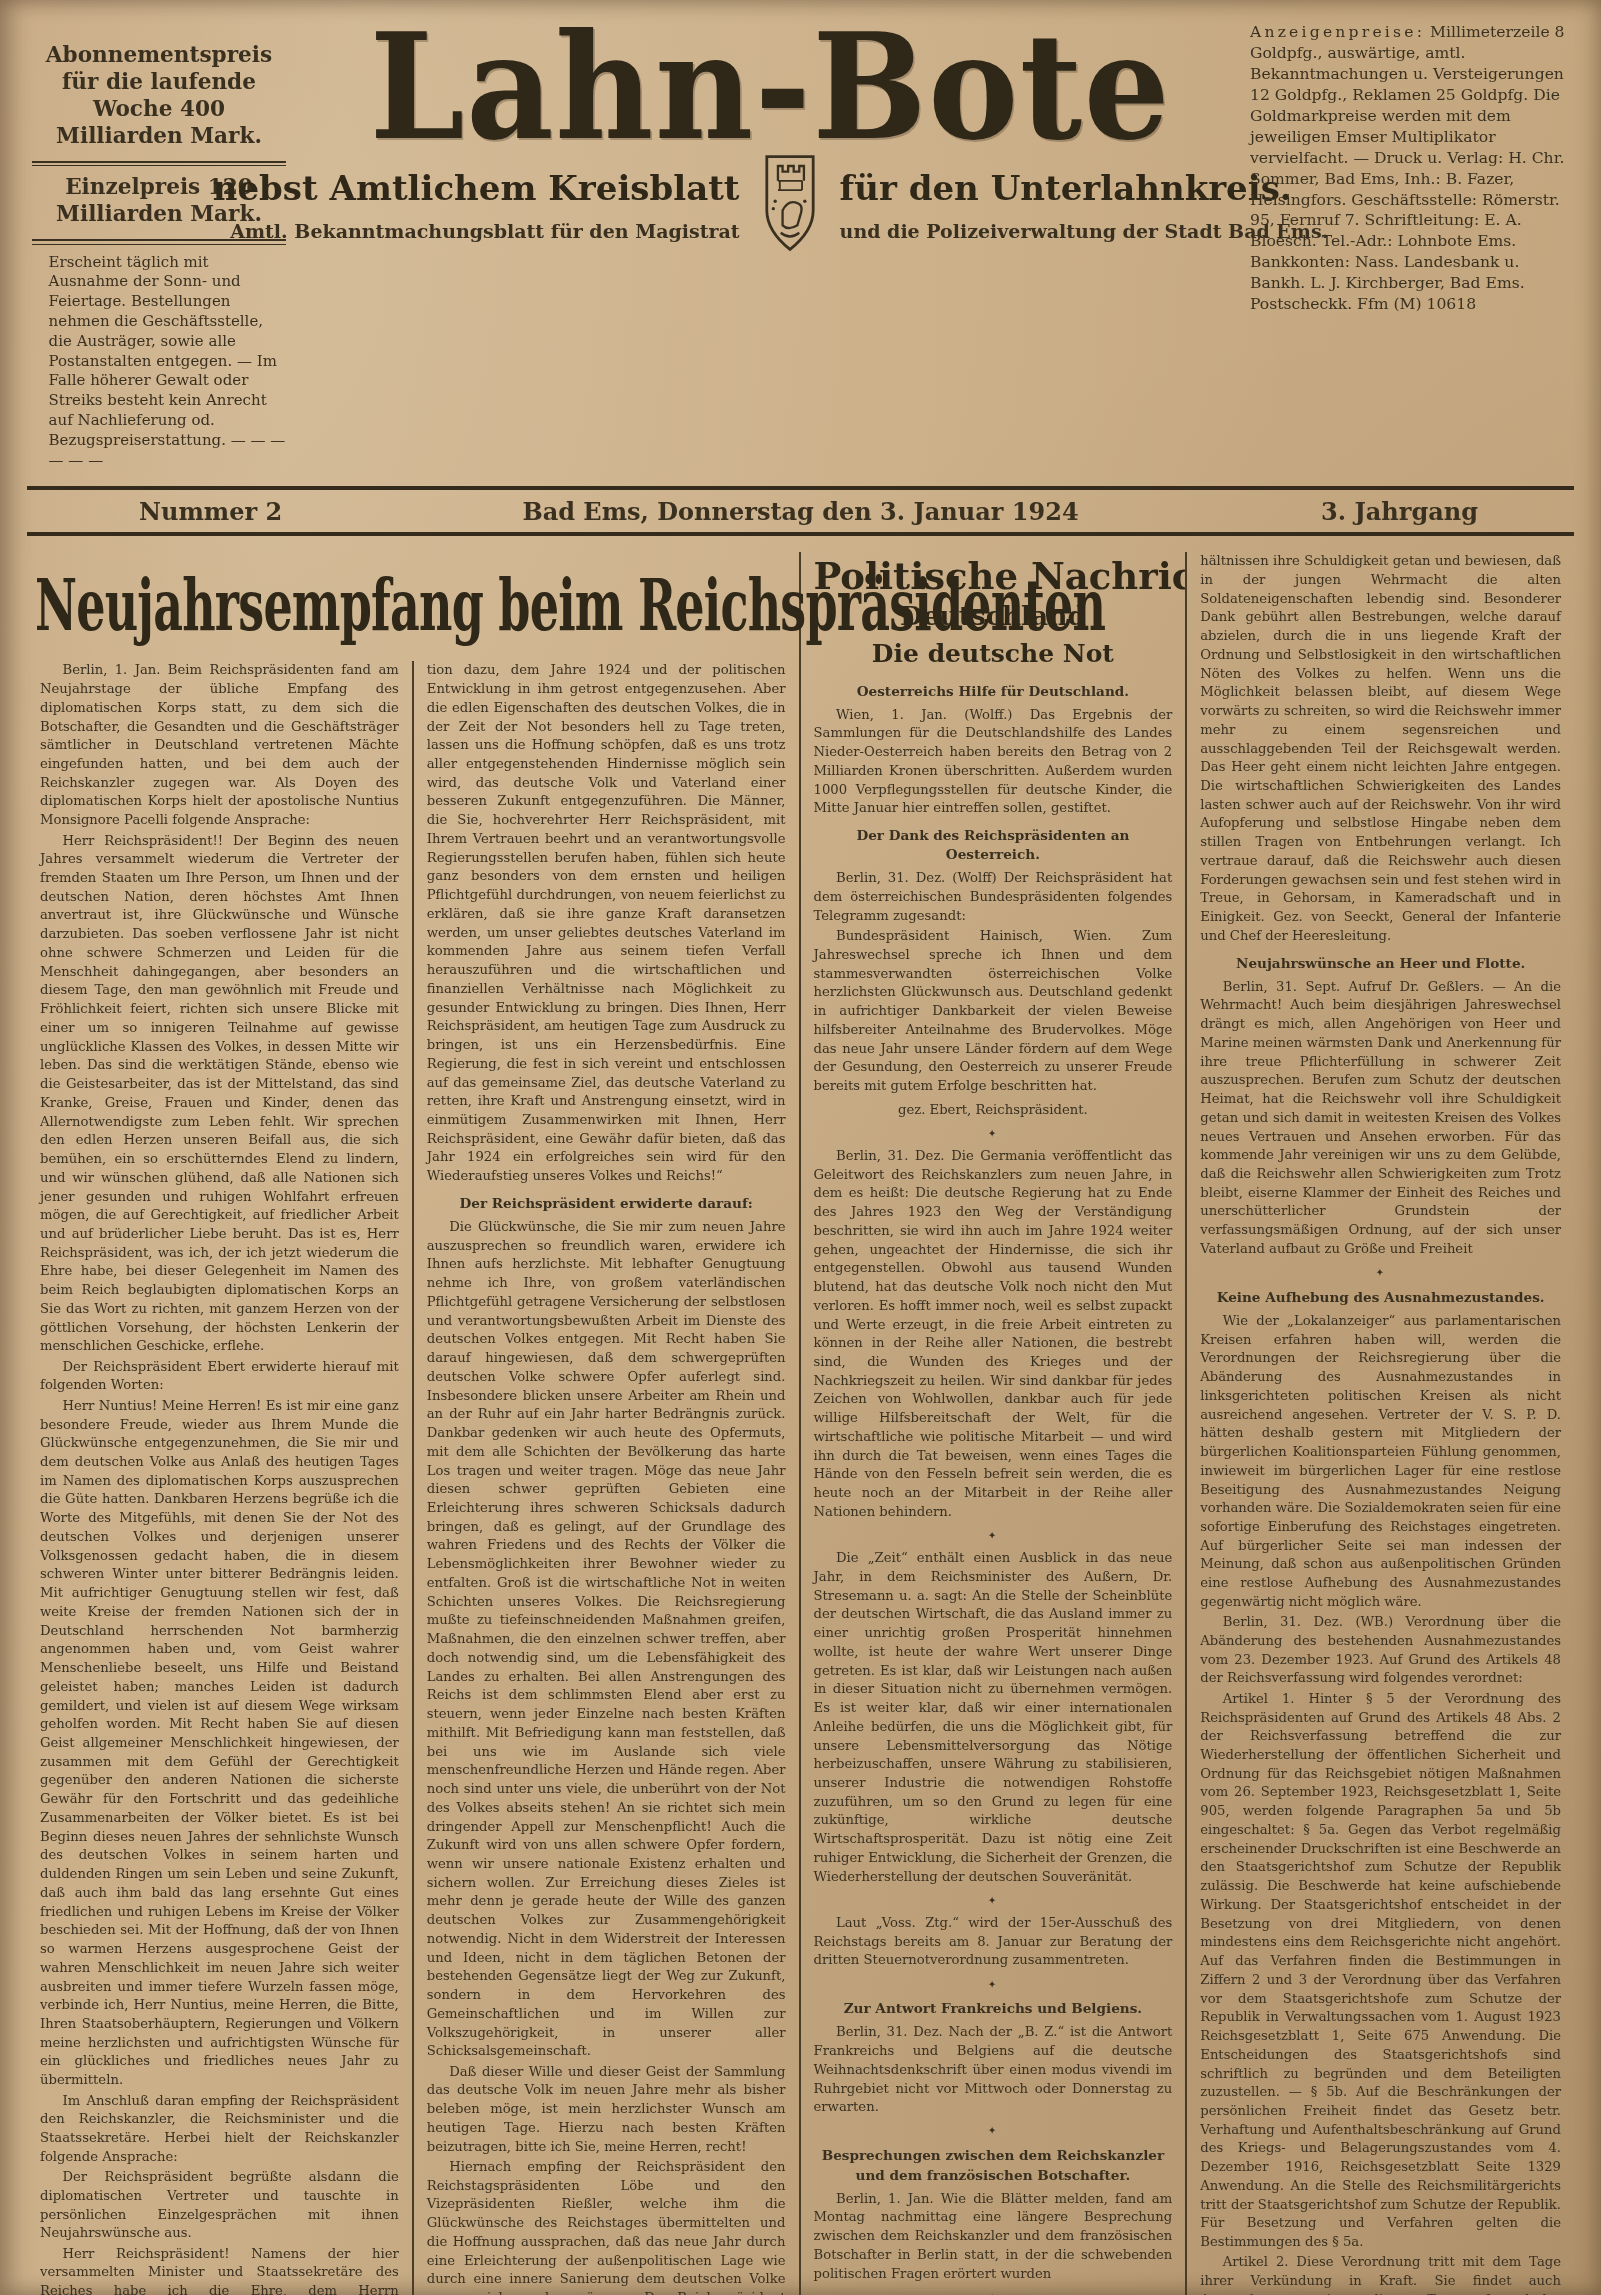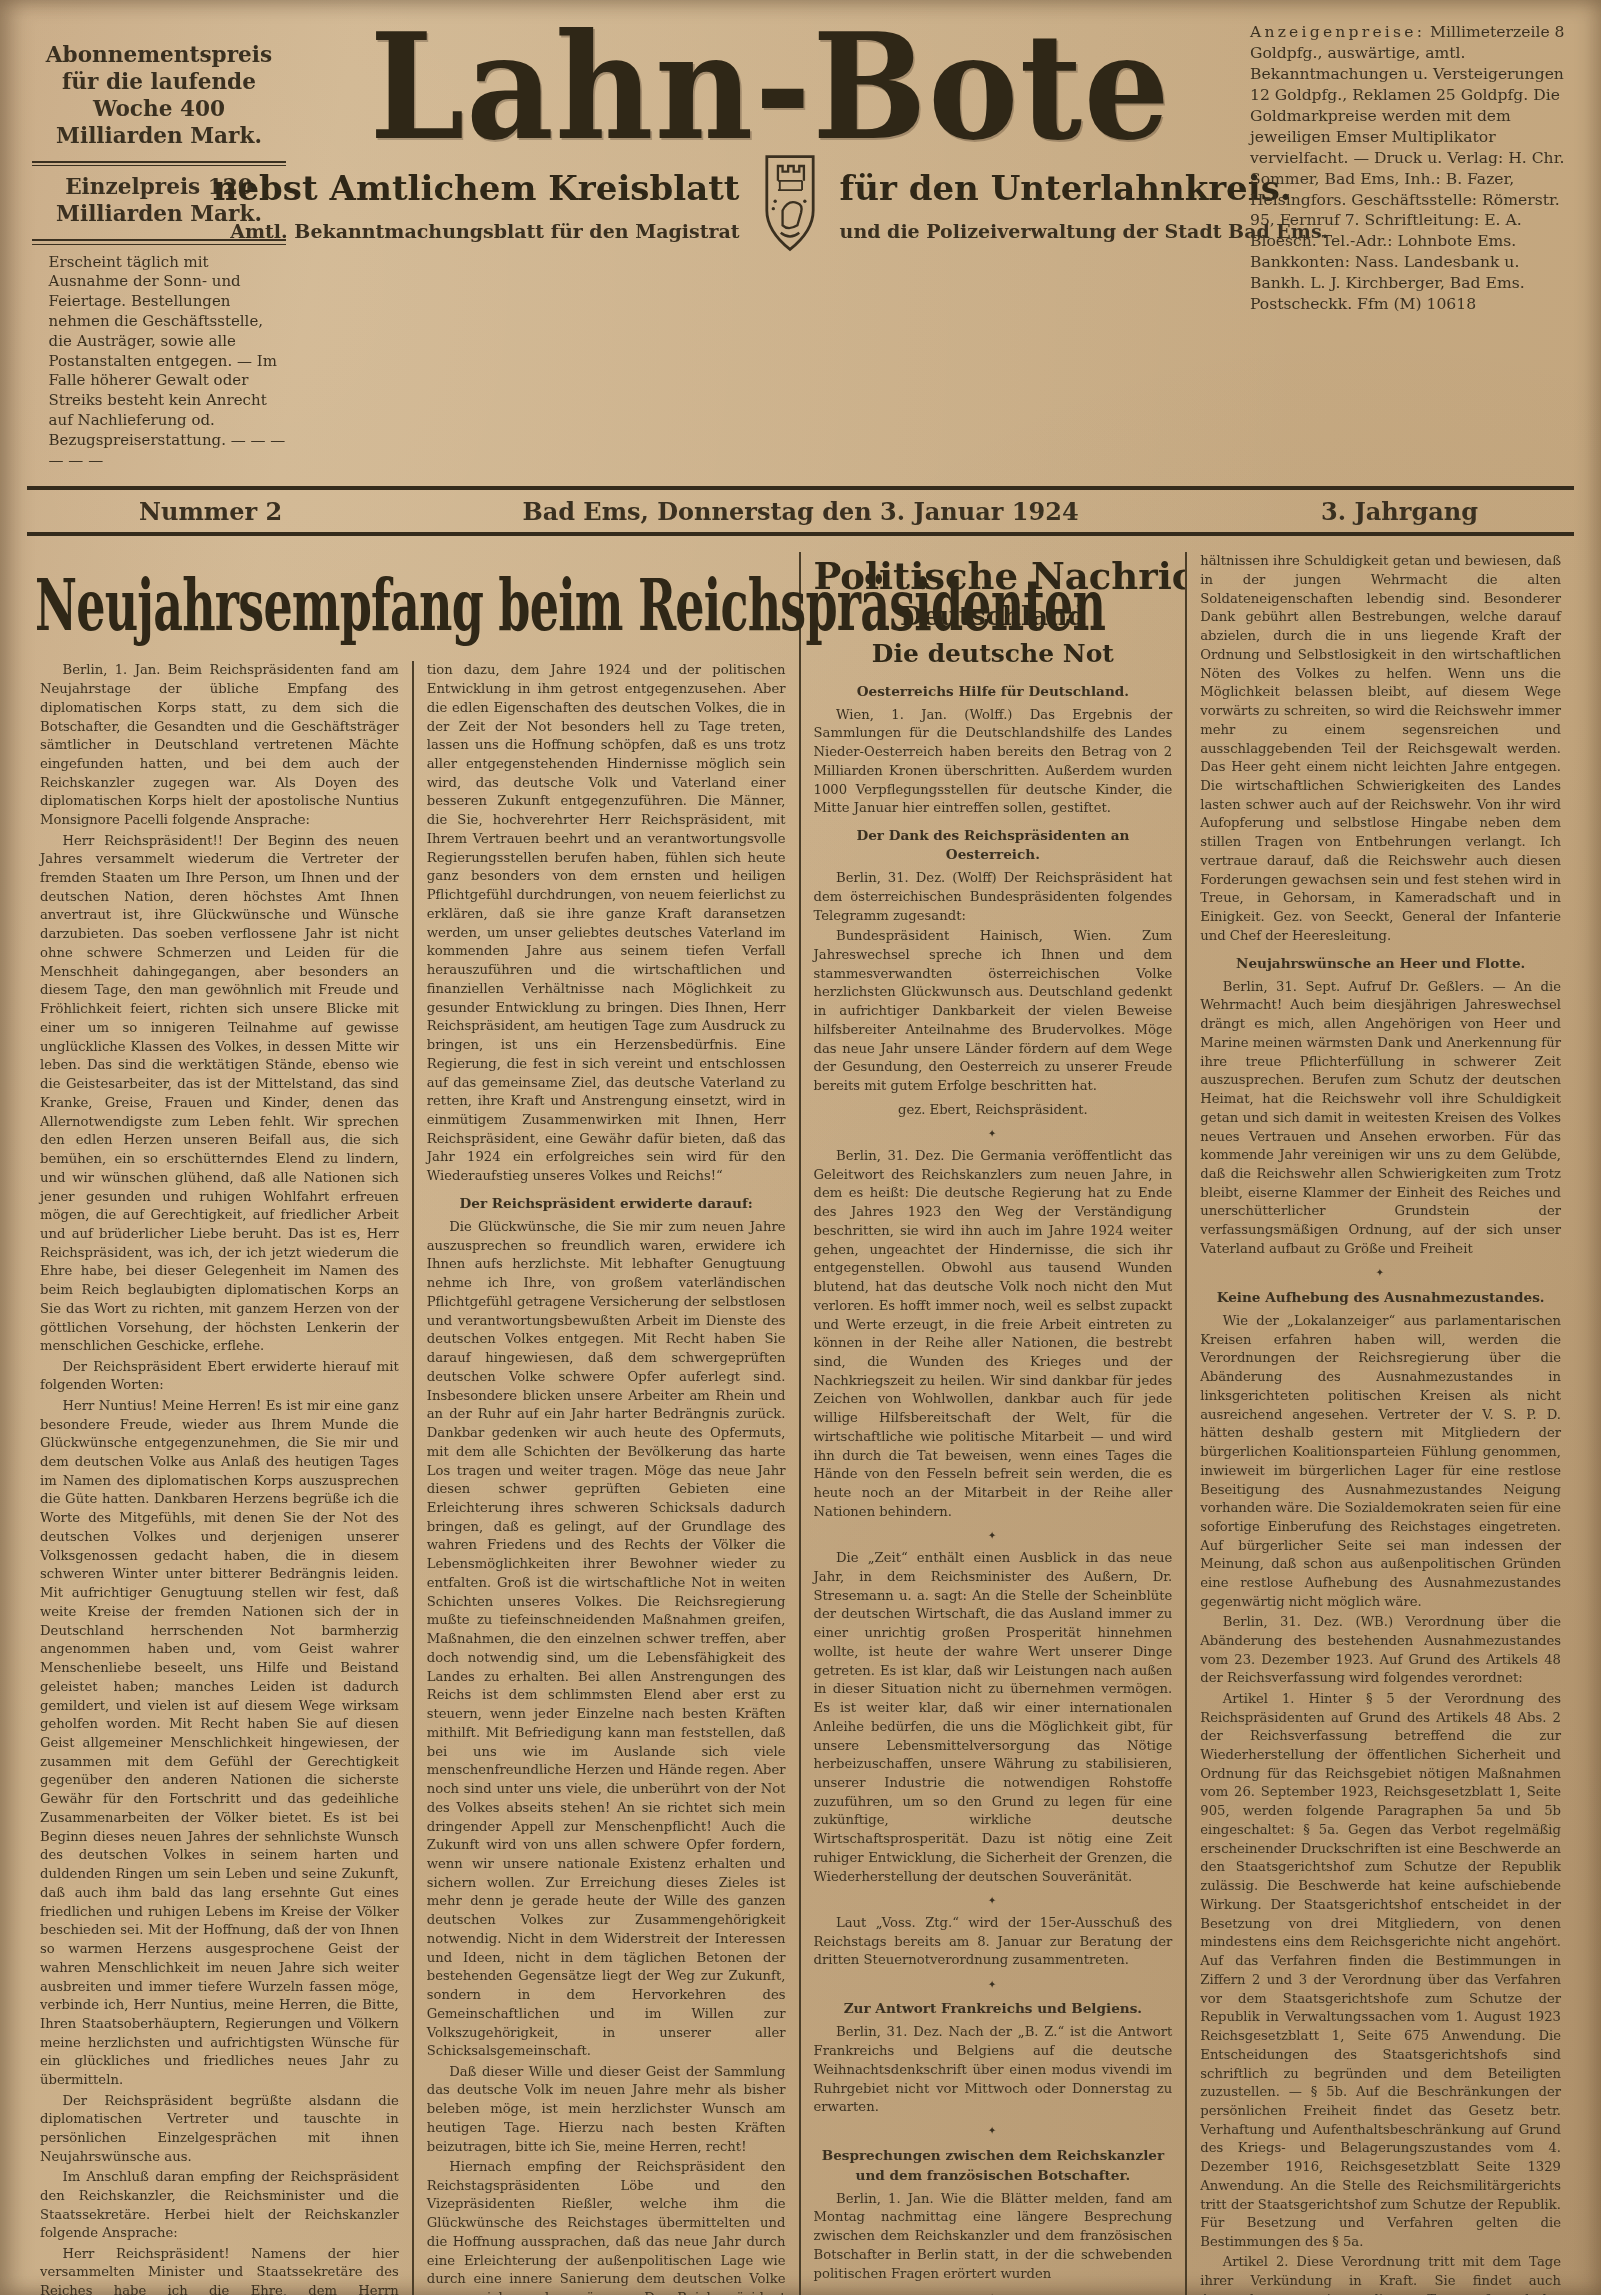--- a/index.html
+++ b/index.html
@@ -125,22 +125,22 @@
 
   <div class="content">
     <div class="headline-cell">
       <div class="main-headline">Neujahrsempfang beim Reichspräsidenten</div>
     </div>
     <div class="colcell col1">
         <div class="para">Berlin, 1. Jan. Beim Reichspräsidenten fand am Neujahrstage der übliche Empfang des diplomatischen Korps statt, zu dem sich die Botschafter, die Gesandten und die Geschäftsträger sämtlicher in Deutschland vertretenen Mächte eingefunden hatten, und bei dem auch der Reichskanzler zugegen war. Als Doyen des diplomatischen Korps hielt der apostolische Nuntius Monsignore Pacelli folgende Ansprache:</div>
         <div class="para">Herr Reichspräsident!! Der Beginn des neuen Jahres versammelt wiederum die Vertreter der fremden Staaten um Ihre Person, um Ihnen und der deutschen Nation, deren höchstes Amt Ihnen anvertraut ist, ihre Glückwünsche und Wünsche darzubieten. Das soeben verflossene Jahr ist nicht ohne schwere Schmerzen und Leiden für die Menschheit dahingegangen, aber besonders an diesem Tage, den man gewöhnlich mit Freude und Fröhlichkeit feiert, richten sich unsere Blicke mit einer um so innigeren Teilnahme auf gewisse unglückliche Klassen des Volkes, in dessen Mitte wir leben. Das sind die werktätigen Stände, ebenso wie die Geistesarbeiter, das ist der Mittelstand, das sind Kranke, Greise, Frauen und Kinder, denen das Allernotwendigste zum Leben fehlt. Wir sprechen den edlen Herzen unseren Beifall aus, die sich bemühen, ein so erschütterndes Elend zu lindern, und wir wünschen glühend, daß alle Nationen sich jener gesunden und ruhigen Wohlfahrt erfreuen mögen, die auf Gerechtigkeit, auf friedlicher Arbeit und auf brüderlicher Liebe beruht. Das ist es, Herr Reichspräsident, was ich, der ich jetzt wiederum die Ehre habe, bei dieser Gelegenheit im Namen des beim Reich beglaubigten diplomatischen Korps an Sie das Wort zu richten, mit ganzem Herzen von der göttlichen Vorsehung, der höchsten Lenkerin der menschlichen Geschicke, erflehe.</div>
         <div class="para">Der Reichspräsident Ebert erwiderte hierauf mit folgenden Worten:</div>
         <div class="para">Herr Nuntius! Meine Herren! Es ist mir eine ganz besondere Freude, wieder aus Ihrem Munde die Glückwünsche entgegenzunehmen, die Sie mir und dem deutschen Volke aus Anlaß des heutigen Tages im Namen des diplomatischen Korps auszusprechen die Güte hatten. Dankbaren Herzens begrüße ich die Worte des Mitgefühls, mit denen Sie der Not des deutschen Volkes und derjenigen unserer Volksgenossen gedacht haben, die in diesem schweren Winter unter bitterer Bedrängnis leiden. Mit aufrichtiger Genugtuung stellen wir fest, daß weite Kreise der fremden Nationen sich der in Deutschland herrschenden Not barmherzig angenommen haben und, vom Geist wahrer Menschenliebe beseelt, uns Hilfe und Beistand geleistet haben; manches Leiden ist dadurch gemildert, und vielen ist auf diesem Wege wirksam geholfen worden. Mit Recht haben Sie auf diesen Geist allgemeiner Menschlichkeit hingewiesen, der zusammen mit dem Gefühl der Gerechtigkeit gegenüber den anderen Nationen die sicherste Gewähr für den Fortschritt und das gedeihliche Zusammenarbeiten der Völker bietet. Es ist bei Beginn dieses neuen Jahres der sehnlichste Wunsch des deutschen Volkes in seinem harten und duldenden Ringen um sein Leben und seine Zukunft, daß auch ihm bald das lang ersehnte Gut eines friedlichen und ruhigen Lebens im Kreise der Völker beschieden sei. Mit der Hoffnung, daß der von Ihnen so warmen Herzens ausgesprochene Geist der wahren Menschlichkeit im neuen Jahre sich weiter ausbreiten und immer tiefere Wurzeln fassen möge, verbinde ich, Herr Nuntius, meine Herren, die Bitte, Ihren Staatsoberhäuptern, Regierungen und Völkern meine herzlichsten und aufrichtigsten Wünsche für ein glückliches und friedliches neues Jahr zu übermitteln.</div>
+        <div class="para">Im Anschluß daran empfing der Reichspräsident den Reichskanzler, die Reichsminister und die Staatssekretäre. Herbei hielt der Reichskanzler folgende Ansprache:</div>
         <div class="para">Der Reichspräsident begrüßte alsdann die diplomatischen Vertreter und tauschte in persönlichen Einzelgesprächen mit ihnen Neujahrswünsche aus.</div>
-        <div class="para">Im Anschluß daran empfing der Reichspräsident den Reichskanzler, die Reichsminister und die Staatssekretäre. Herbei hielt der Reichskanzler folgende Ansprache:</div>
         <div class="para">Herr Reichspräsident! Namens der hier versammelten Minister und Staatssekretäre des Reiches habe ich die Ehre, dem Herrn Reichspräsidenten die herzlichsten Glückwünsche zum neuen Jahre zu entbieten. Das Jahr 1923, das nunmehr hinter uns liegt, hat besonders harte Schicksalsschläge unserem Volk und Vaterland beschieden. Ich brauche nur auf die Besetzung der reichsten und betriebsamsten Industriegegend an der Ruhr hinzuweisen und alle die ungeheuerlichen Folgeerscheinungen, die sich daran geknüpft haben. Die schwere Beeinträchtigung unseres Finanz- und Wirtschaftslebens, die dadurch verursacht worden ist, zwingt uns jetzt, geradezu brutale Maßnahmen zu treffen, um wenigstens die dürftigen Bedürfnisse unseres Staatslebens zu bestreiten. Dunkel liegt das Jahr 1923 hinter uns. Es gehört der ganze Starkmut der deutschen Na-</div>
       </div>
     <div class="colcell col2">
         <div class="para cont">tion dazu, dem Jahre 1924 und der politischen Entwicklung in ihm getrost entgegenzusehen. Aber die edlen Eigenschaften des deutschen Volkes, die in der Zeit der Not besonders hell zu Tage treten, lassen uns die Hoffnung schöpfen, daß es uns trotz aller entgegenstehenden Hindernisse möglich sein wird, das deutsche Volk und Vaterland einer besseren Zukunft entgegenzuführen. Die Männer, die Sie, hochverehrter Herr Reichspräsident, mit Ihrem Vertrauen beehrt und an verantwortungsvolle Regierungsstellen berufen haben, fühlen sich heute ganz besonders von dem ernsten und heiligen Pflichtgefühl durchdrungen, von neuem feierlichst zu erklären, daß sie ihre ganze Kraft daransetzen werden, um unser geliebtes deutsches Vaterland im kommenden Jahre aus seinem tiefen Verfall herauszuführen und die wirtschaftlichen und finanziellen Verhältnisse nach Möglichkeit zu gesunder Entwicklung zu bringen. Dies Ihnen, Herr Reichspräsident, am heutigen Tage zum Ausdruck zu bringen, ist uns ein Herzensbedürfnis. Eine Regierung, die fest in sich vereint und entschlossen auf das gemeinsame Ziel, das deutsche Vaterland zu retten, ihre Kraft und Anstrengung einsetzt, wird in einmütigem Zusammenwirken mit Ihnen, Herr Reichspräsident, eine Gewähr dafür bieten, daß das Jahr 1924 ein erfolgreiches sein wird für den Wiederaufstieg unseres Volkes und Reichs!“</div>
         <div class="subhead">Der Reichspräsident erwiderte darauf:</div>
         <div class="para">Die Glückwünsche, die Sie mir zum neuen Jahre auszusprechen so freundlich waren, erwidere ich Ihnen aufs herzlichste. Mit lebhafter Genugtuung nehme ich Ihre, von großem vaterländischen Pflichtgefühl getragene Versicherung der selbstlosen und verantwortungsbewußten Arbeit im Dienste des deutschen Volkes entgegen. Mit Recht haben Sie darauf hingewiesen, daß dem schwergeprüften deutschen Volke schwere Opfer auferlegt sind. Insbesondere blicken unsere Arbeiter am Rhein und an der Ruhr auf ein Jahr harter Bedrängnis zurück. Dankbar gedenken wir auch heute des Opfermuts, mit dem alle Schichten der Bevölkerung das harte Los tragen und weiter tragen. Möge das neue Jahr diesen schwer geprüften Gebieten eine Erleichterung ihres schweren Schicksals dadurch bringen, daß es gelingt, auf der Grundlage des wahren Friedens und des Rechts der Völker die Lebensmöglichkeiten ihrer Bewohner wieder zu entfalten. Groß ist die wirtschaftliche Not in weiten Schichten unseres Volkes. Die Reichsregierung mußte zu tiefeinschneidenden Maßnahmen greifen, Maßnahmen, die den einzelnen schwer treffen, aber doch notwendig sind, um die Lebensfähigkeit des Landes zu erhalten. Bei allen Anstrengungen des Reichs ist dem schlimmsten Elend aber erst zu steuern, wenn jeder Einzelne nach besten Kräften mithilft. Mit Befriedigung kann man feststellen, daß bei uns wie im Auslande sich viele menschenfreundliche Herzen und Hände regen. Aber noch sind unter uns viele, die unberührt von der Not des Volkes abseits stehen! An sie richtet sich mein dringender Appell zur Menschenpflicht! Auch die Zukunft wird von uns allen schwere Opfer fordern, wenn wir unsere nationale Existenz erhalten und sichern wollen. Zur Erreichung dieses Zieles ist mehr denn je gerade heute der Wille des ganzen deutschen Volkes zur Zusammengehörigkeit notwendig. Nicht in dem Widerstreit der Interessen und Ideen, nicht in dem täglichen Betonen der bestehenden Gegensätze liegt der Weg zur Zukunft, sondern in dem Hervorkehren des Gemeinschaftlichen und im Willen zur Volkszugehörigkeit, in unserer aller Schicksalsgemeinschaft.</div>
         <div class="para">Daß dieser Wille und dieser Geist der Sammlung das deutsche Volk im neuen Jahre mehr als bisher beleben möge, ist mein herzlichster Wunsch am heutigen Tage. Hierzu nach besten Kräften beizutragen, bitte ich Sie, meine Herren, recht!</div>
         <div class="para">Hiernach empfing der Reichspräsident den Reichstagspräsidenten Löbe und den Vizepräsidenten Rießler, welche ihm die Glückwünsche des Reichstages übermittelten und die Hoffnung aussprachen, daß das neue Jahr durch eine Erleichterung der außenpolitischen Lage wie durch eine innere Sanierung dem deutschen Volke segensreich werden möge. — Der Reichspräsident erwiderte die Wünsche mit Worten des Dankes und gab der Erwartung Ausdruck, daß der Reichstag, dessen Tätigkeit durch die dringende Not der finanziellen Lage zurzeit etwas in den Hintergrund getreten ist, bald wieder in seine vollen Rechte und seine ganze Arbeit eingesetzt werde.</div>
       </div>
     <div class="colcell col3">

